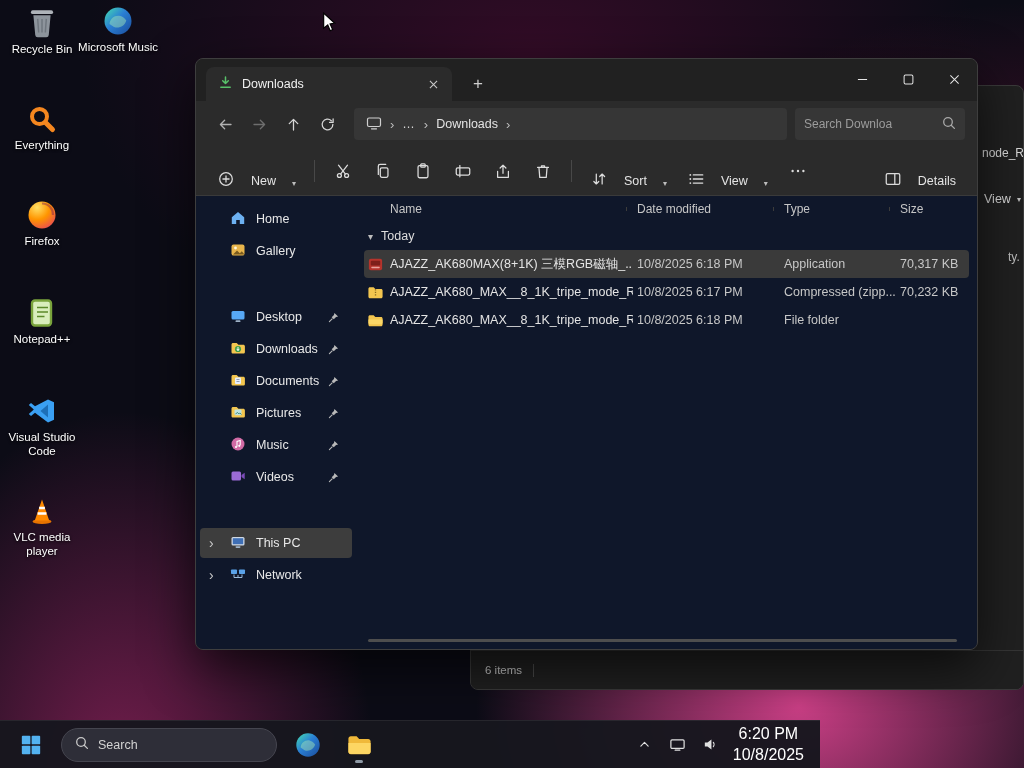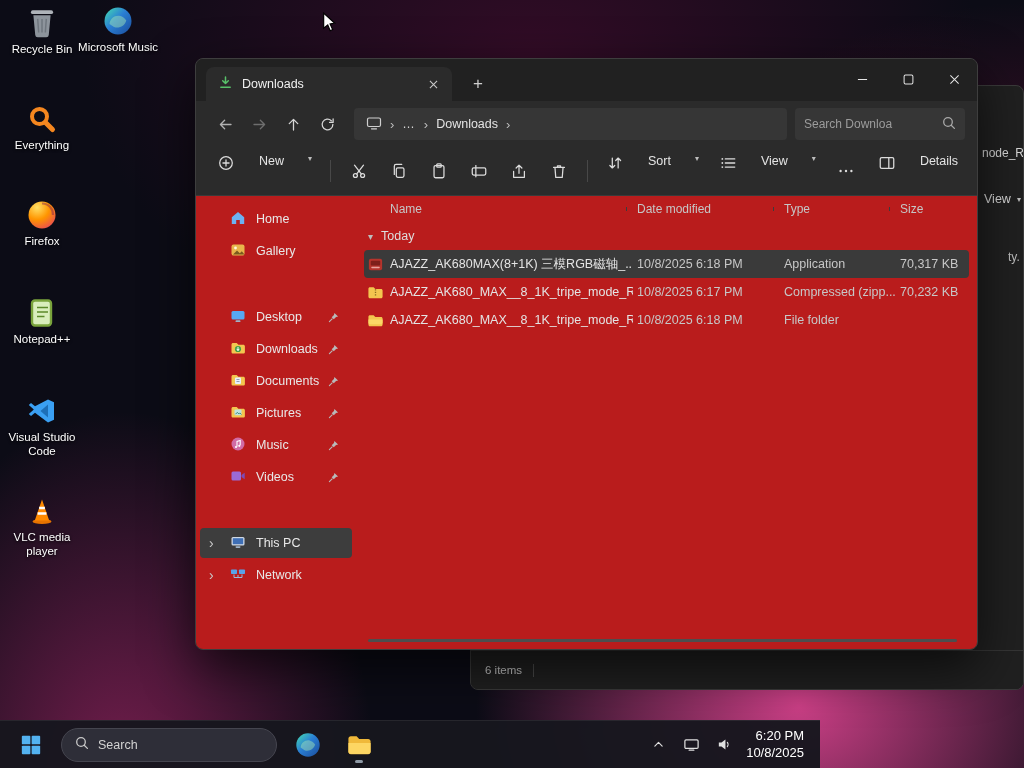--- a/index.html
+++ b/index.html
@@ -32,27 +32,27 @@
   .navbtn{width:34px;height:32px;display:flex;align-items:center;justify-content:center;border-radius:4px;flex:none;}
   .addr{flex:1;height:32px;background:#363636;border-radius:4px;margin:0 8px 0 10px;display:flex;align-items:center;
     gap:8px;padding:0 12px;color:#e3e3e3;font-size:12.5px;min-width:0;}
   .crumb-sep{color:#bdbdbd;font-size:13px;}
   .crumb-ellipsis{color:#d5d5d5;letter-spacing:1px;}
   .searchbox{width:152px;height:32px;background:#363636;border-radius:4px;display:flex;align-items:center;
     padding:0 9px;color:#9c9c9c;font-size:12px;gap:6px;flex:none;}
   .searchbox .stext{flex:1;white-space:nowrap;overflow:hidden;}
   .toolbar{height:48px;flex:none;background:#2b2b2b;border-bottom:1px solid #3a3a3a;display:flex;align-items:center;
     padding:0 12px;gap:2px;}
-  .tbtn{display:flex;align-items:flex-start;gap:24px;padding:0 9px;height:34px;border-radius:4px;color:#e4e4e4;font-size:12.5px;flex:none;}
+  .tbtn{display:flex;align-items:flex-end;gap:16px;padding:0 9px;height:34px;border-radius:4px;color:#e4e4e4;font-size:12.5px;flex:none;}
   .ticon{width:38px;height:34px;display:flex;align-items:center;justify-content:center;border-radius:4px;flex:none;}
   .tsep{width:1px;height:22px;background:#484848;margin:0 7px;flex:none;}
   .caret{font-size:8px;color:#bdbdbd;}
   .tspacer{flex:1;}
   
-  .main{flex:1;min-height:0;display:flex;background:#b91c1c;position:relative;}
+  .main{flex:1;min-height:0;display:flex;background:#0f172a;position:relative;}
   .sidebar{width:160px;flex:none;padding-top:8px;position:relative;}
   .sitem{height:30px;margin:0 4px 2px 4px;border-radius:4px;display:flex;align-items:center;gap:10px;
     padding-left:30px;font-size:12.5px;color:#e8e8e8;position:relative;}
   .sitem.sel{background:#3d3d3d;}
   .sitem .expander{position:absolute;left:9px;color:#c9c9c9;font-size:14px;line-height:1;}
   .sitem .pin{position:absolute;right:13px;display:flex;}
   .sgap{height:34px;}
   .fpane{flex:1;min-width:0;position:relative;padding:0 8px;}
   .fheader,.frow{display:grid;grid-template-columns:22px 247px 147px 116px 65px;align-items:center;}
   .fheader{height:26px;color:#c6c6c6;font-size:12px;}
@@ -83,21 +83,21 @@
     border-top:1px solid rgba(255,255,255,.07);display:flex;align-items:center;padding:0 12px;gap:11px;
     z-index:20;box-sizing:border-box;}
   .startbtn{width:38px;height:38px;display:flex;align-items:center;justify-content:center;border-radius:5px;}
   .tsearch{width:216px;height:34px;border-radius:17px;background:#2e2e38;border:1px solid #45454f;display:flex;
     align-items:center;gap:9px;padding:0 13px;color:#d2d2d2;font-size:12.5px;box-sizing:border-box;flex:none;}
   .tapp{width:40px;height:40px;display:flex;align-items:center;justify-content:center;border-radius:5px;position:relative;}
   .tapp .runline{position:absolute;bottom:2px;left:50%;transform:translateX(-50%);width:8px;height:3px;
     border-radius:2px;background:#8f9aa6;}
   .tray{margin-left:auto;display:flex;align-items:center;gap:11px;}
   .trayicon{display:flex;align-items:center;justify-content:center;width:22px;height:22px;}
-  .clock{text-align:right;color:#fff;font-size:13px;line-height:1.3;padding-right:4px;}
+  .clock{text-align:center;color:#fff;font-size:16px;line-height:1.3;padding-right:4px;}
   
   .cursor{position:absolute;left:322px;top:12px;z-index:50;pointer-events:none;}
 </style>
 </head>
 <body>
 
 <div class="wallpaper"></div>
 
 <div class="dicon" style="left:2px;top:6px">
   <span>

